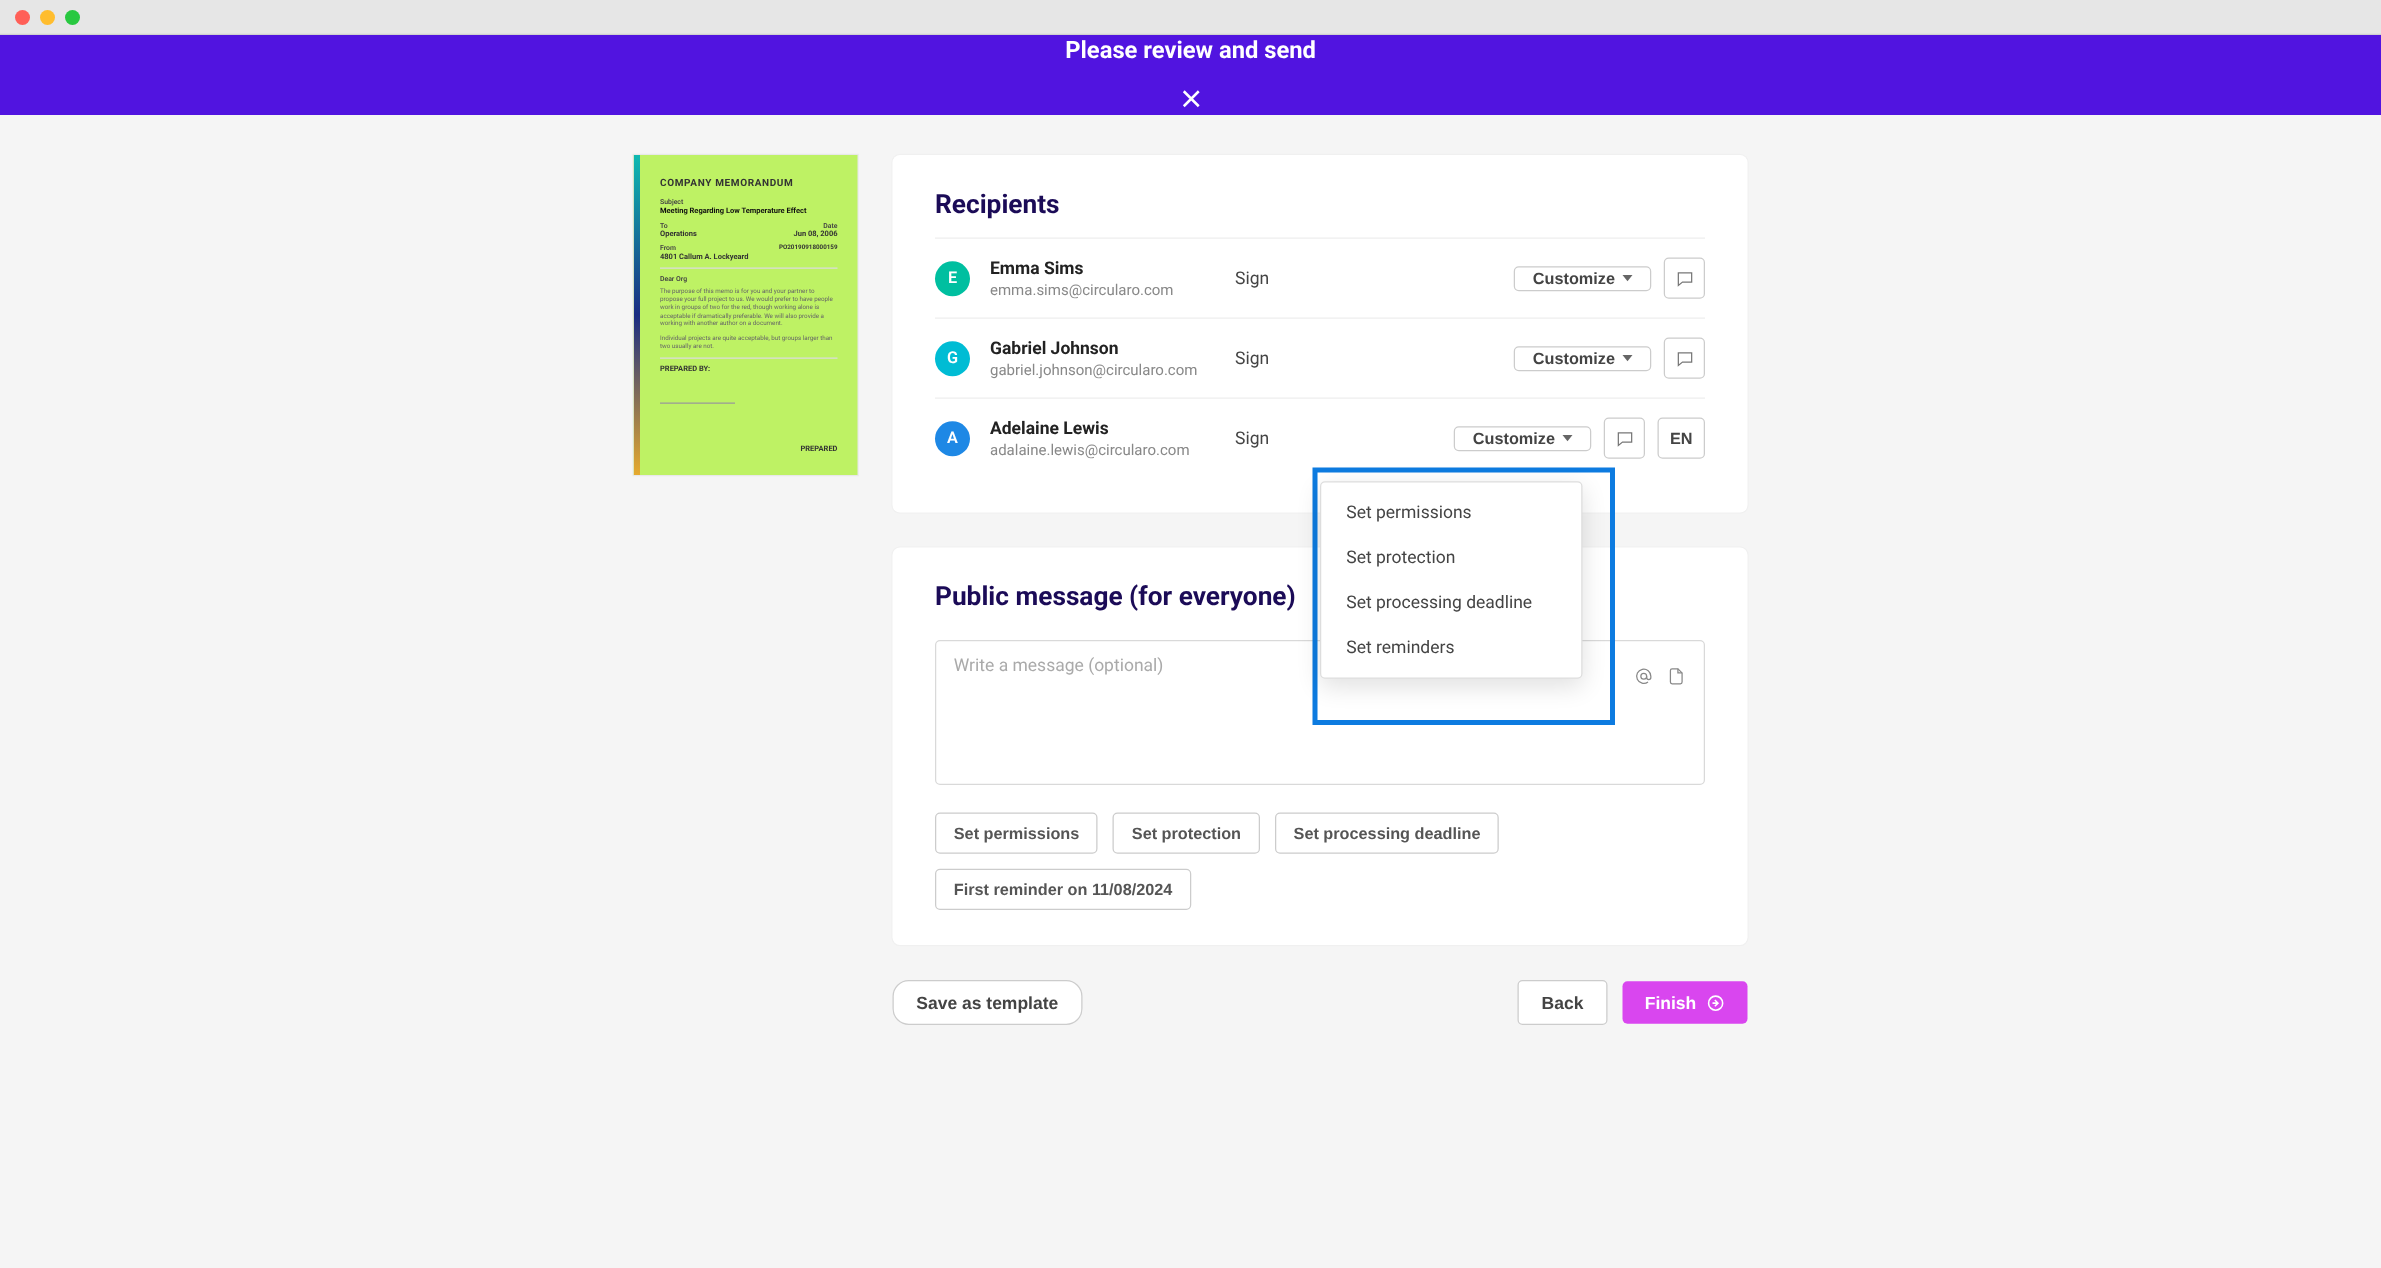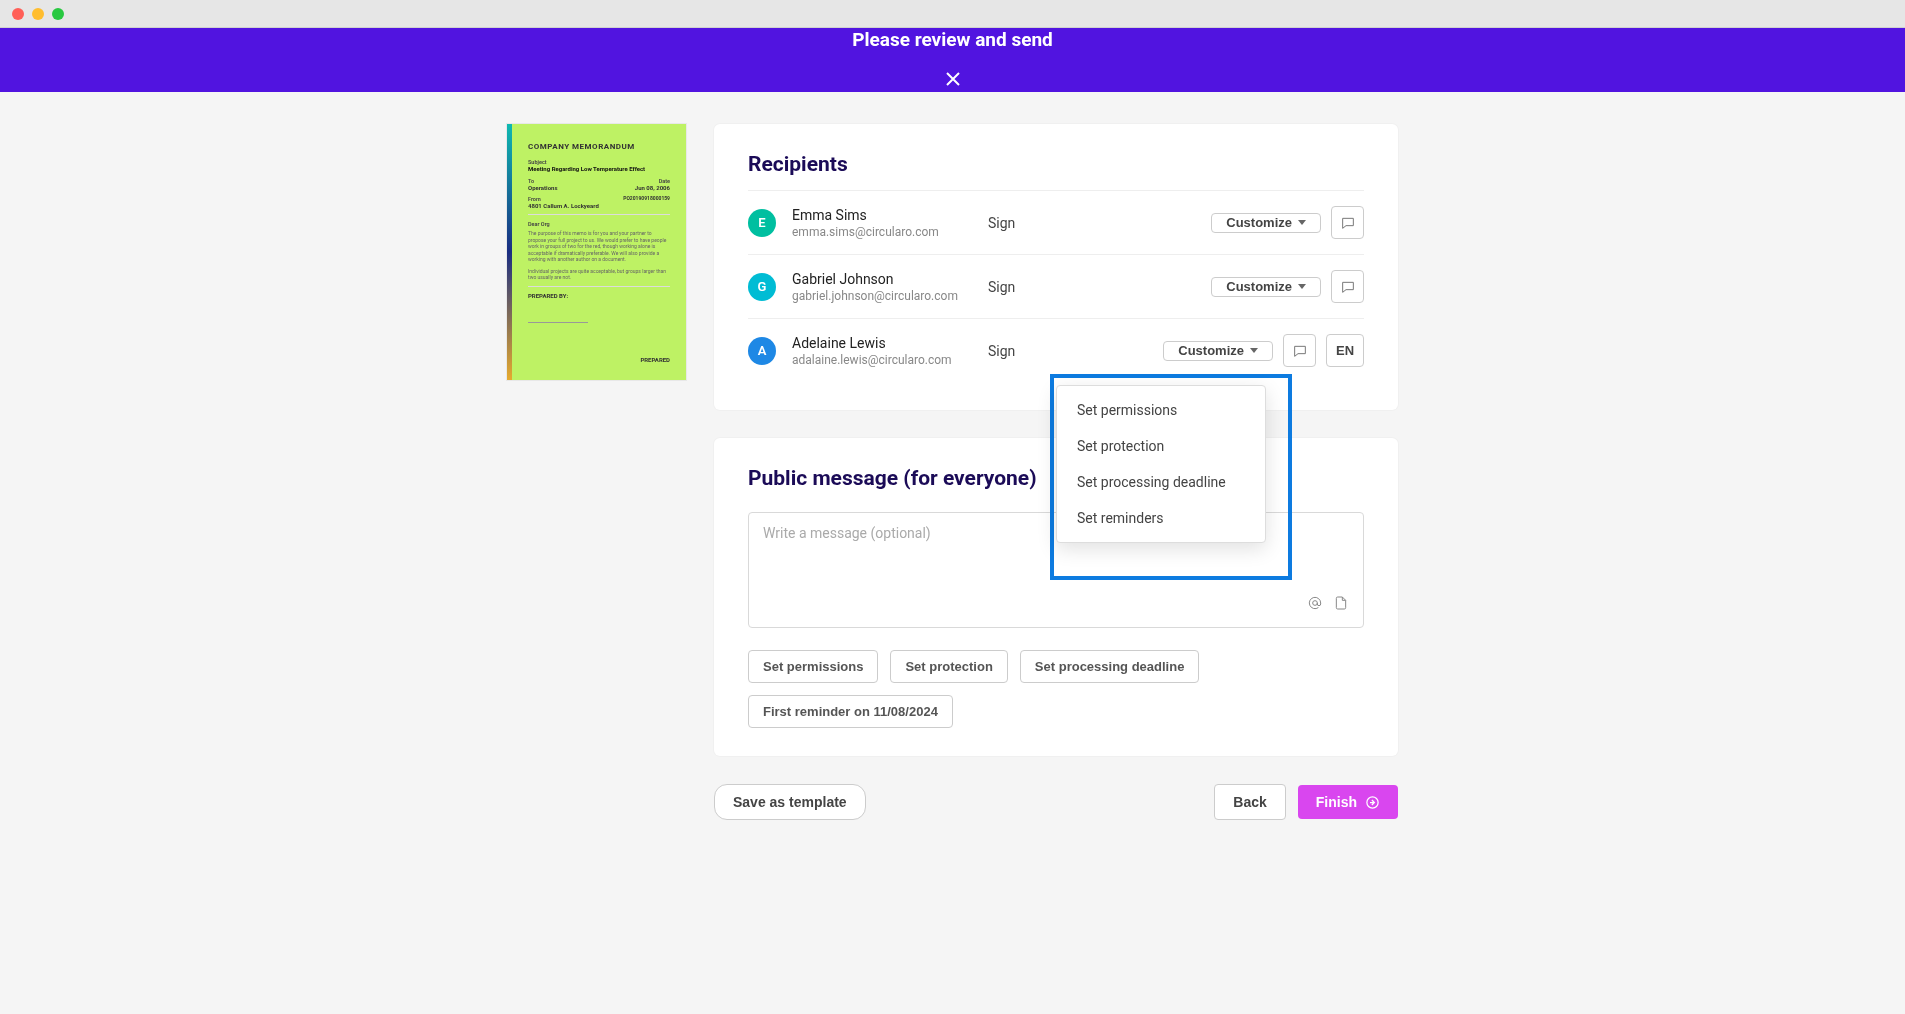--- a/index.html
+++ b/index.html
@@ -39,37 +39,37 @@
 
   .recip-list { margin-top: 14px; }
   .recip-row { display: flex; align-items: center; padding: 15px 0; border-top: 1px solid #eee; gap: 16px; }
   .recip-row:first-child { border-top: 1px solid #eee; }
   .avatar { width: 28px; height: 28px; border-radius: 50%; color: #fff; font-weight:600; font-size: 13px; display:flex; align-items:center; justify-content:center; flex-shrink:0; }
   .avatar.green { background: #00bfa0; }
   .avatar.cyan { background: #00bcd4; }
   .avatar.blue { background: #1e88e5; }
 
   .recip-info { flex: 0 0 180px; overflow:hidden; }
-  .recip-name { font-size: 14px; font-weight:400; color:#222; }
+  .recip-name { font-size: 14px; font-weight:700; color:#222; }
   .recip-email { font-size: 12px; color:#888; margin-top:2px; }
   .recip-role { width: 90px; font-size: 14px; color:#444; }
 
   .recip-actions { margin-left:auto; display:flex; gap:10px; align-items:center; }
   .btn-outline { border:1px solid #ccc; background:#fff; border-radius:4px; font-size:13px; color:#444; display:flex; align-items:center; justify-content:center; gap:6px; cursor:pointer; }
   .btn-customize { padding: 0 14px; height:20px; font-weight:600;text-align:right; }
   .btn-sq { width:33px; height:33px; }
   .btn-sq svg { width:16px; height:16px; stroke:#777; fill:none; stroke-width:1.5; }
   .btn-en { width:38px; height:33px; font-weight:600; }
 
   .caret-down { width:0;height:0;border-left:4px solid transparent;border-right:4px solid transparent;border-top:5px solid #666; }
 
   .public-card { position: relative; }
   .public-title { font-size: 21px; font-weight:700; color:#1b0b57; margin-bottom: 22px; }
 
-  .msg-box { border:1px solid #d9d9d9; border-radius:4px; min-height:116px; padding:12px 14px; display:flex; flex-direction:column; }
+  .msg-box { border:1px solid #d9d9d9; border-radius:4px; min-height:116px; padding:12px 14px; display:flex; flex-direction:row; }
   .msg-input { border:0; resize:none; width:100%; font-size:14px; color:#333; outline:none; font-family:inherit; flex:1; }
   .msg-input::placeholder { color:#aaa; }
   .msg-icons { display:flex; gap:10px; justify-content:flex-end; margin-top:8px; }
   .msg-icons svg { width:16px; height:16px; stroke:#888; fill:none; stroke-width:1.5; }
 
   .chips { display:flex; flex-wrap:wrap; gap:12px; margin-top:22px; }
   .chip { border:1px solid #ccc; background:#fff; border-radius:4px; padding:8px 14px; font-size:13px; color:#555; font-weight:600; cursor:pointer; }
 
   .footer-row { display:flex; align-items:center; }
   .footer-spacer { flex:1; }

